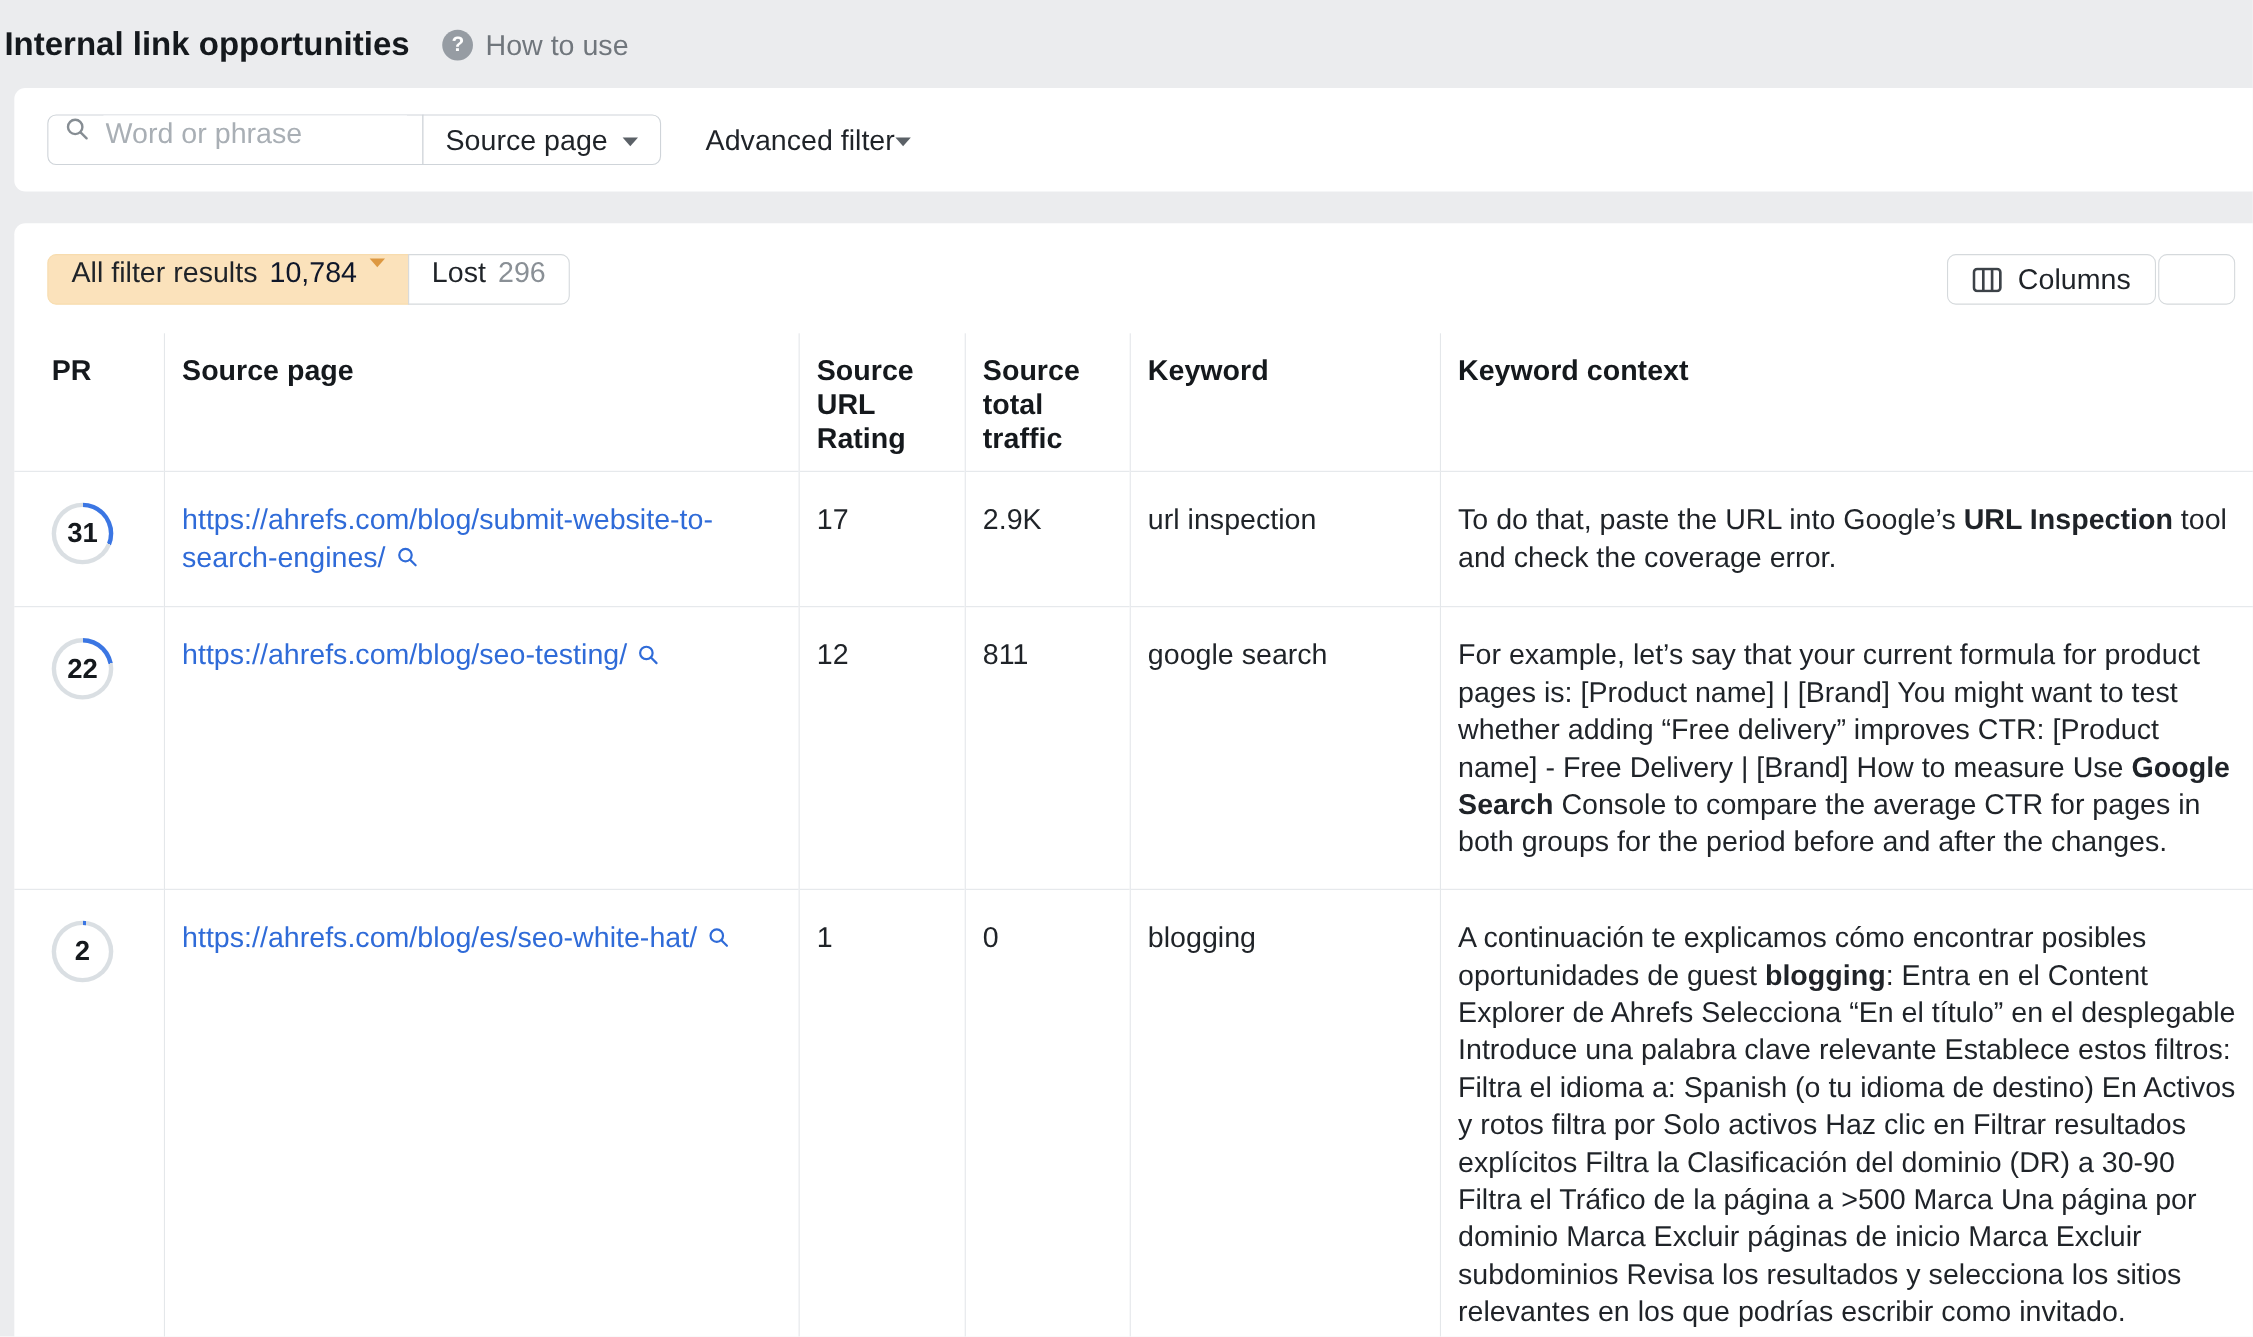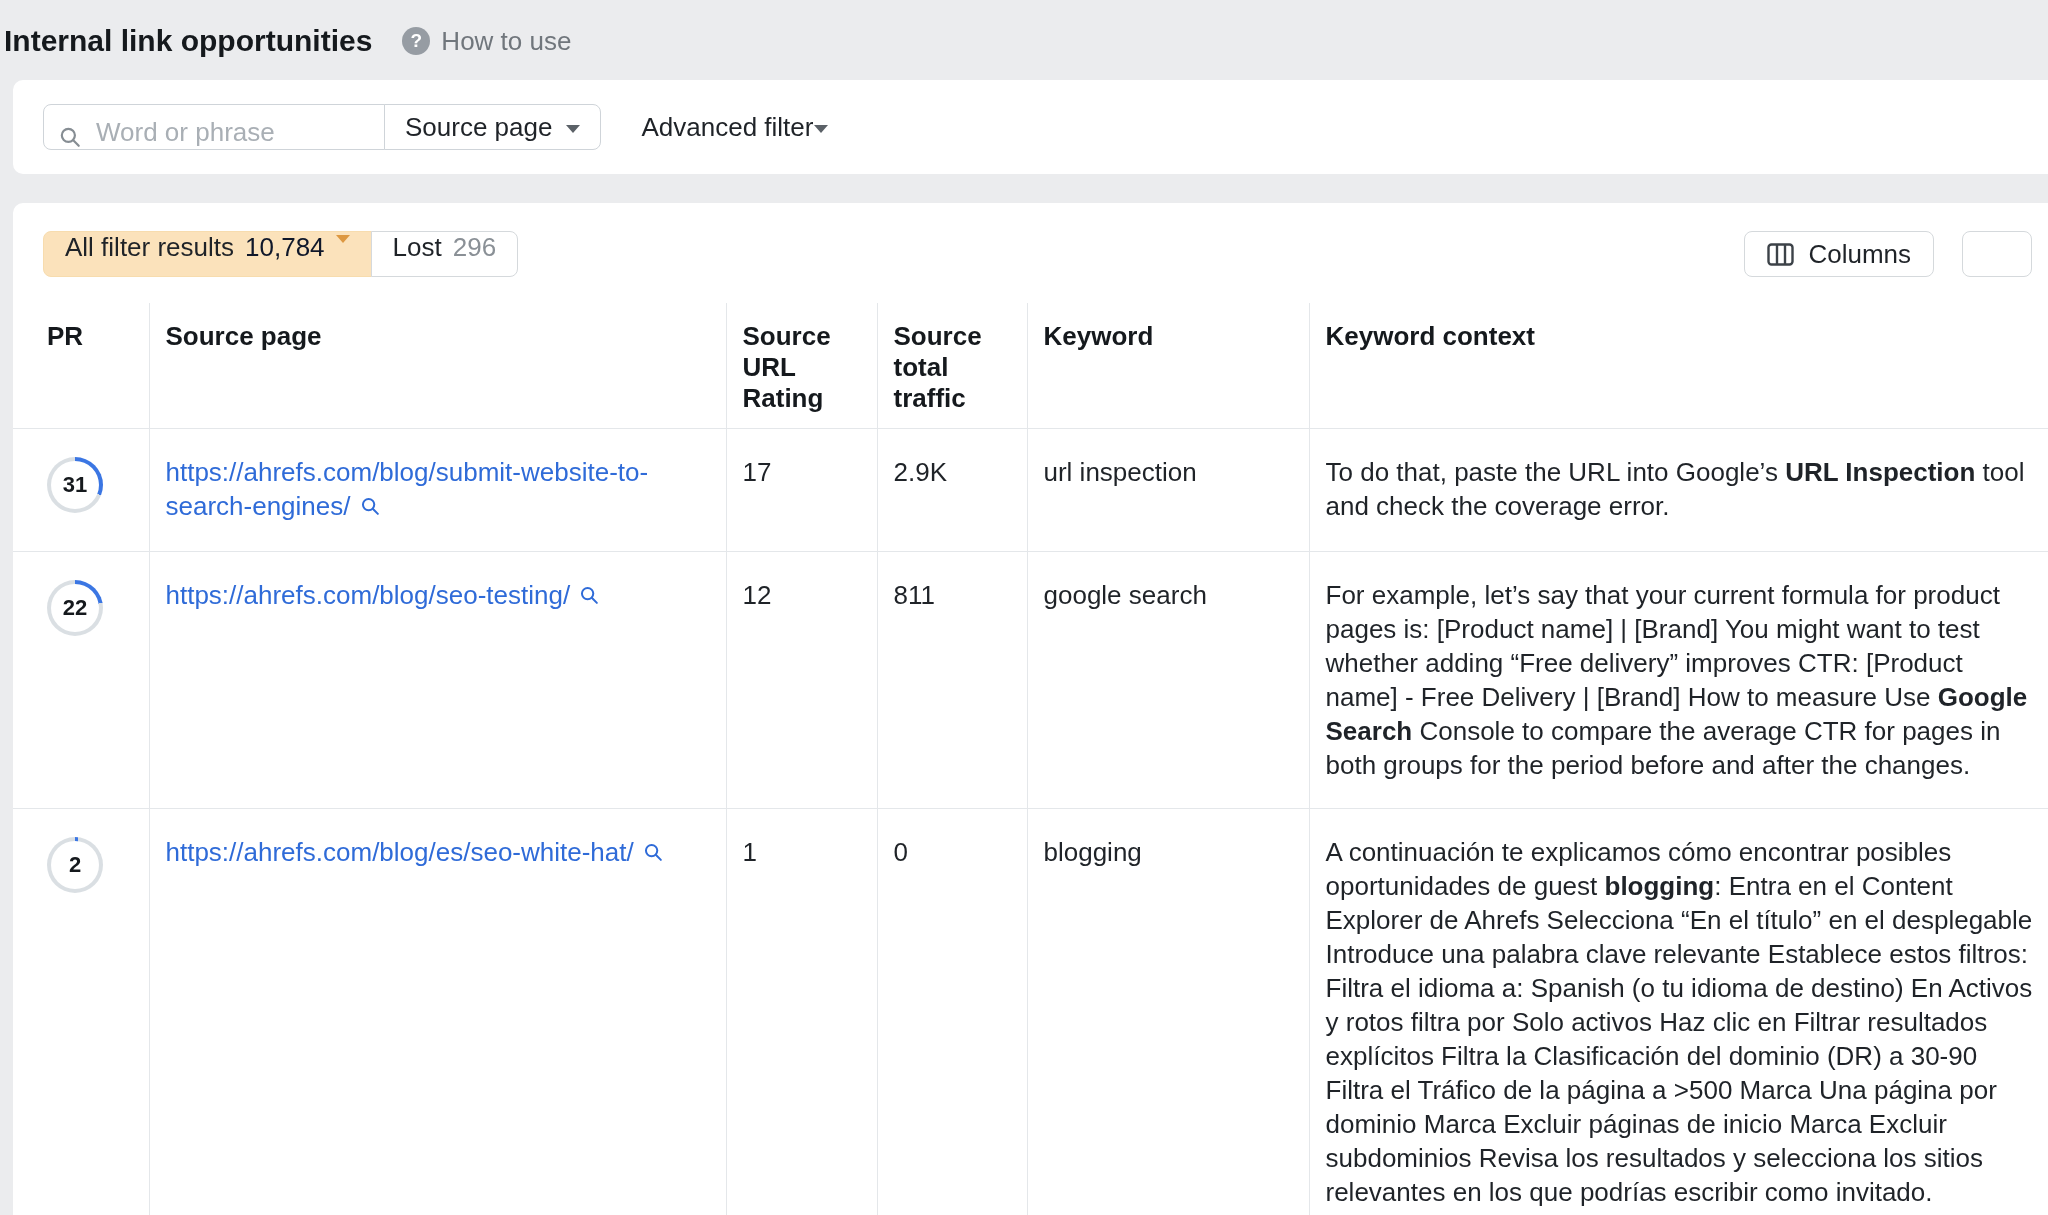--- a/index.html
+++ b/index.html
@@ -21,21 +21,21 @@
     display: flex; align-items: center; justify-content: center;
   }
   .help-label { font-size: 26px; color: #70767c; }
 
   
   .card { background: #fff; border-radius: 10px; margin-left: 13px; margin-right: -14px; }
 
   .filters-card { padding: 24px 30px; display: flex; align-items: center; }
   .input-group { display: flex; align-items: stretch; height: 46px; }
   .search-box {
-    display: flex; align-items: flex-end; width: 342px; gap: 12px;
+    display: flex; align-items: flex-start; width: 342px; gap: 12px;
     border: 1px solid #cfd4d9; border-radius: 8px 0 0 8px; padding: 0 14px; background: #fff;
   }
   .search-box input { border: none; outline: none; width: 100%; font-size: 26px; font-family: inherit; color: #1f2328; }
   .search-box input::placeholder { color: #a9afb5; }
   .group-btn {
     display: flex; align-items: center; gap: 14px; padding: 0 20px; margin-left: -1px;
     border: 1px solid #cfd4d9; border-radius: 0 8px 8px 0; background: #fff;
     font-size: 26px; color: #1f2328; cursor: pointer;
   }
   .advanced-filter { margin-left: 40px; display: flex; align-items: center; gap: 1px; font-size: 26px; cursor: pointer; }
@@ -50,41 +50,41 @@
   .seg {
     height: 46px; display: flex; gap: 11px; padding: 0 21px;
     border: 1px solid #d5d9dc; background: #fff; margin-left: -1px;
     font-size: 26px; color: #1f2328; cursor: pointer; white-space: nowrap;
   }
   .seg:first-child { margin-left: 0; border-radius: 8px 0 0 8px; }
   .seg:last-child { border-radius: 0 8px 8px 0; }
   .seg.active { background: #fbe2bb; border-color: #f7dcae; }
   .seg .count { color: #8a9096; }
   .seg.active .count { color: #0f172a; }
-  .toolbar-right { display: flex; gap: 28px; align-items: center; }
+  .toolbar-right { display: flex; gap: 2px; align-items: center; }
   .columns-btn {
     height: 46px; display: flex; align-items: center; gap: 14px; padding: 0 22px;
     border: 1px solid #d5d9dc; border-radius: 8px; background: #fff; font-size: 26px; cursor: pointer;
   }
   .cutoff-btn { width: 70px; height: 46px; border: 1px solid #d5d9dc; border-radius: 8px; background: #fff; cursor: pointer; }
 
   
   .table-wrap { margin-top: 26px; }
   table { width: 100%; border-collapse: collapse; table-layout: fixed; }
   th, td { text-align: left; vertical-align: top; }
   th { font-size: 26px; line-height: 31px; font-weight: 700; color: #15191d; padding: 18px 16px 14px 16px; }
   th + th, td + td { border-left: 1px solid #e4e7ea; }
   td { border-top: 1px solid #e4e7ea; font-size: 26px; line-height: 34px; color: #1f2328; padding: 26px 22px 26px 16px; }
   th.col-pr, td.col-pr { padding-left: 34px; }
 
   .pr-badge { width: 56px; height: 56px; border-radius: 50%; position: relative; margin-top: 2px; }
   .pr-inner {
     position: absolute; inset: 4px; background: #fff; border-radius: 50%;
     display: flex; align-items: center; justify-content: center;
-    font-size: 22px; font-weight: 700; color: #15191d;
+    font-size: 25px; font-weight: 700; color: #15191d;
   }
   .src-link { color: #2f6bd8; text-decoration: none; cursor: pointer; }
   .link-search-icon { display: inline-block; vertical-align: -2px; margin-left: 9px; cursor: pointer; }
   .ctx .bold { font-weight: 700; }
 </style>
 </head>
 <body>
 
 <div class="page-header">
   <div class="page-title">Internal link opportunities</div>

